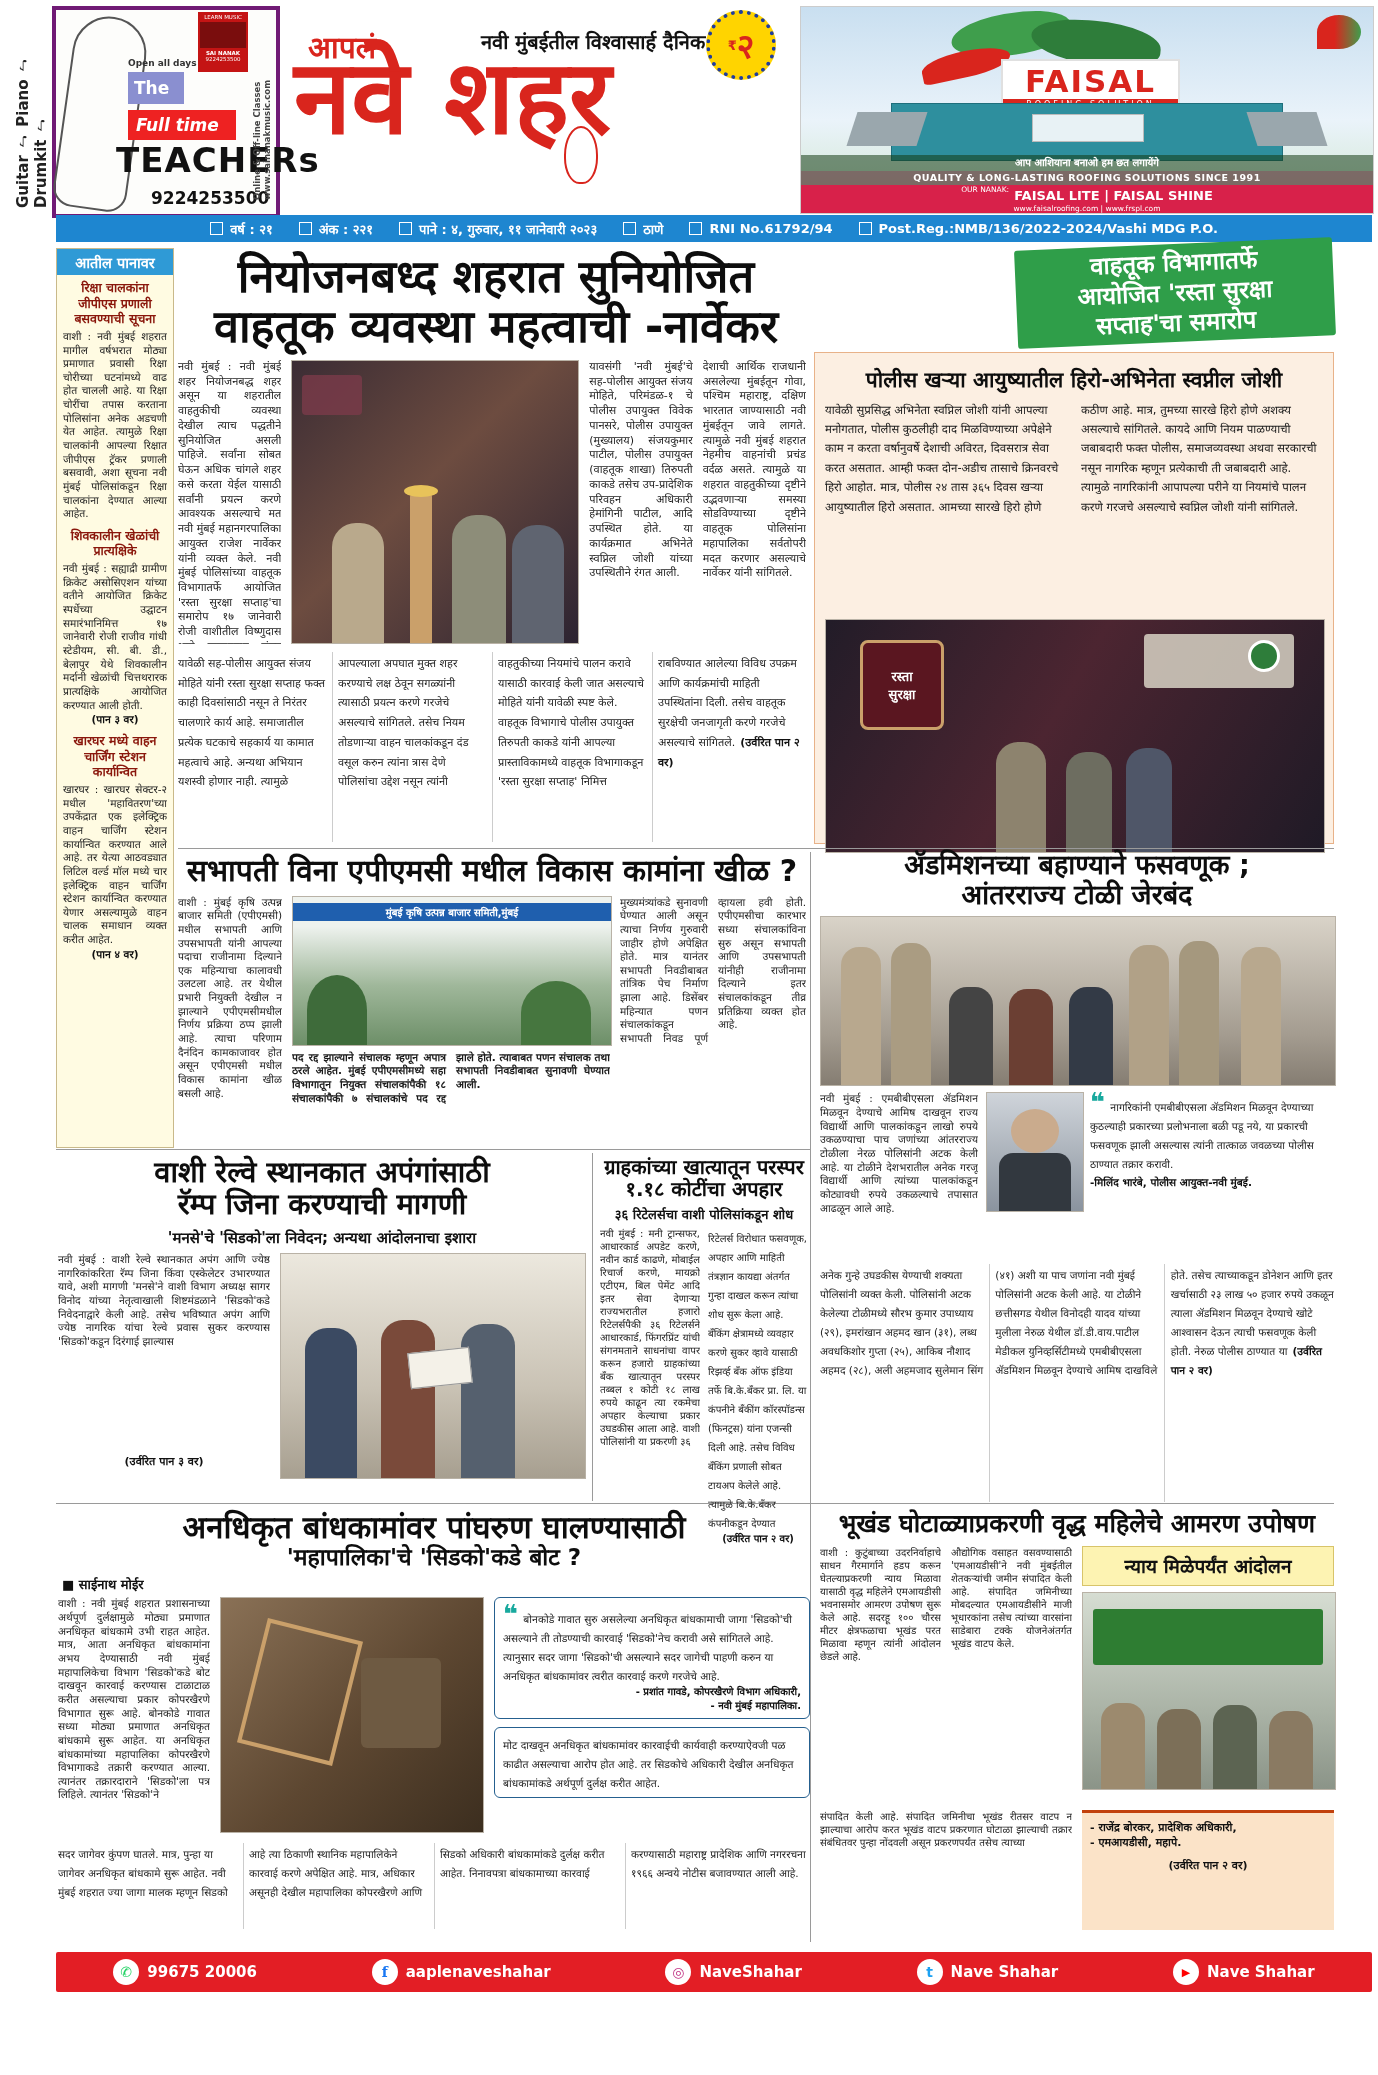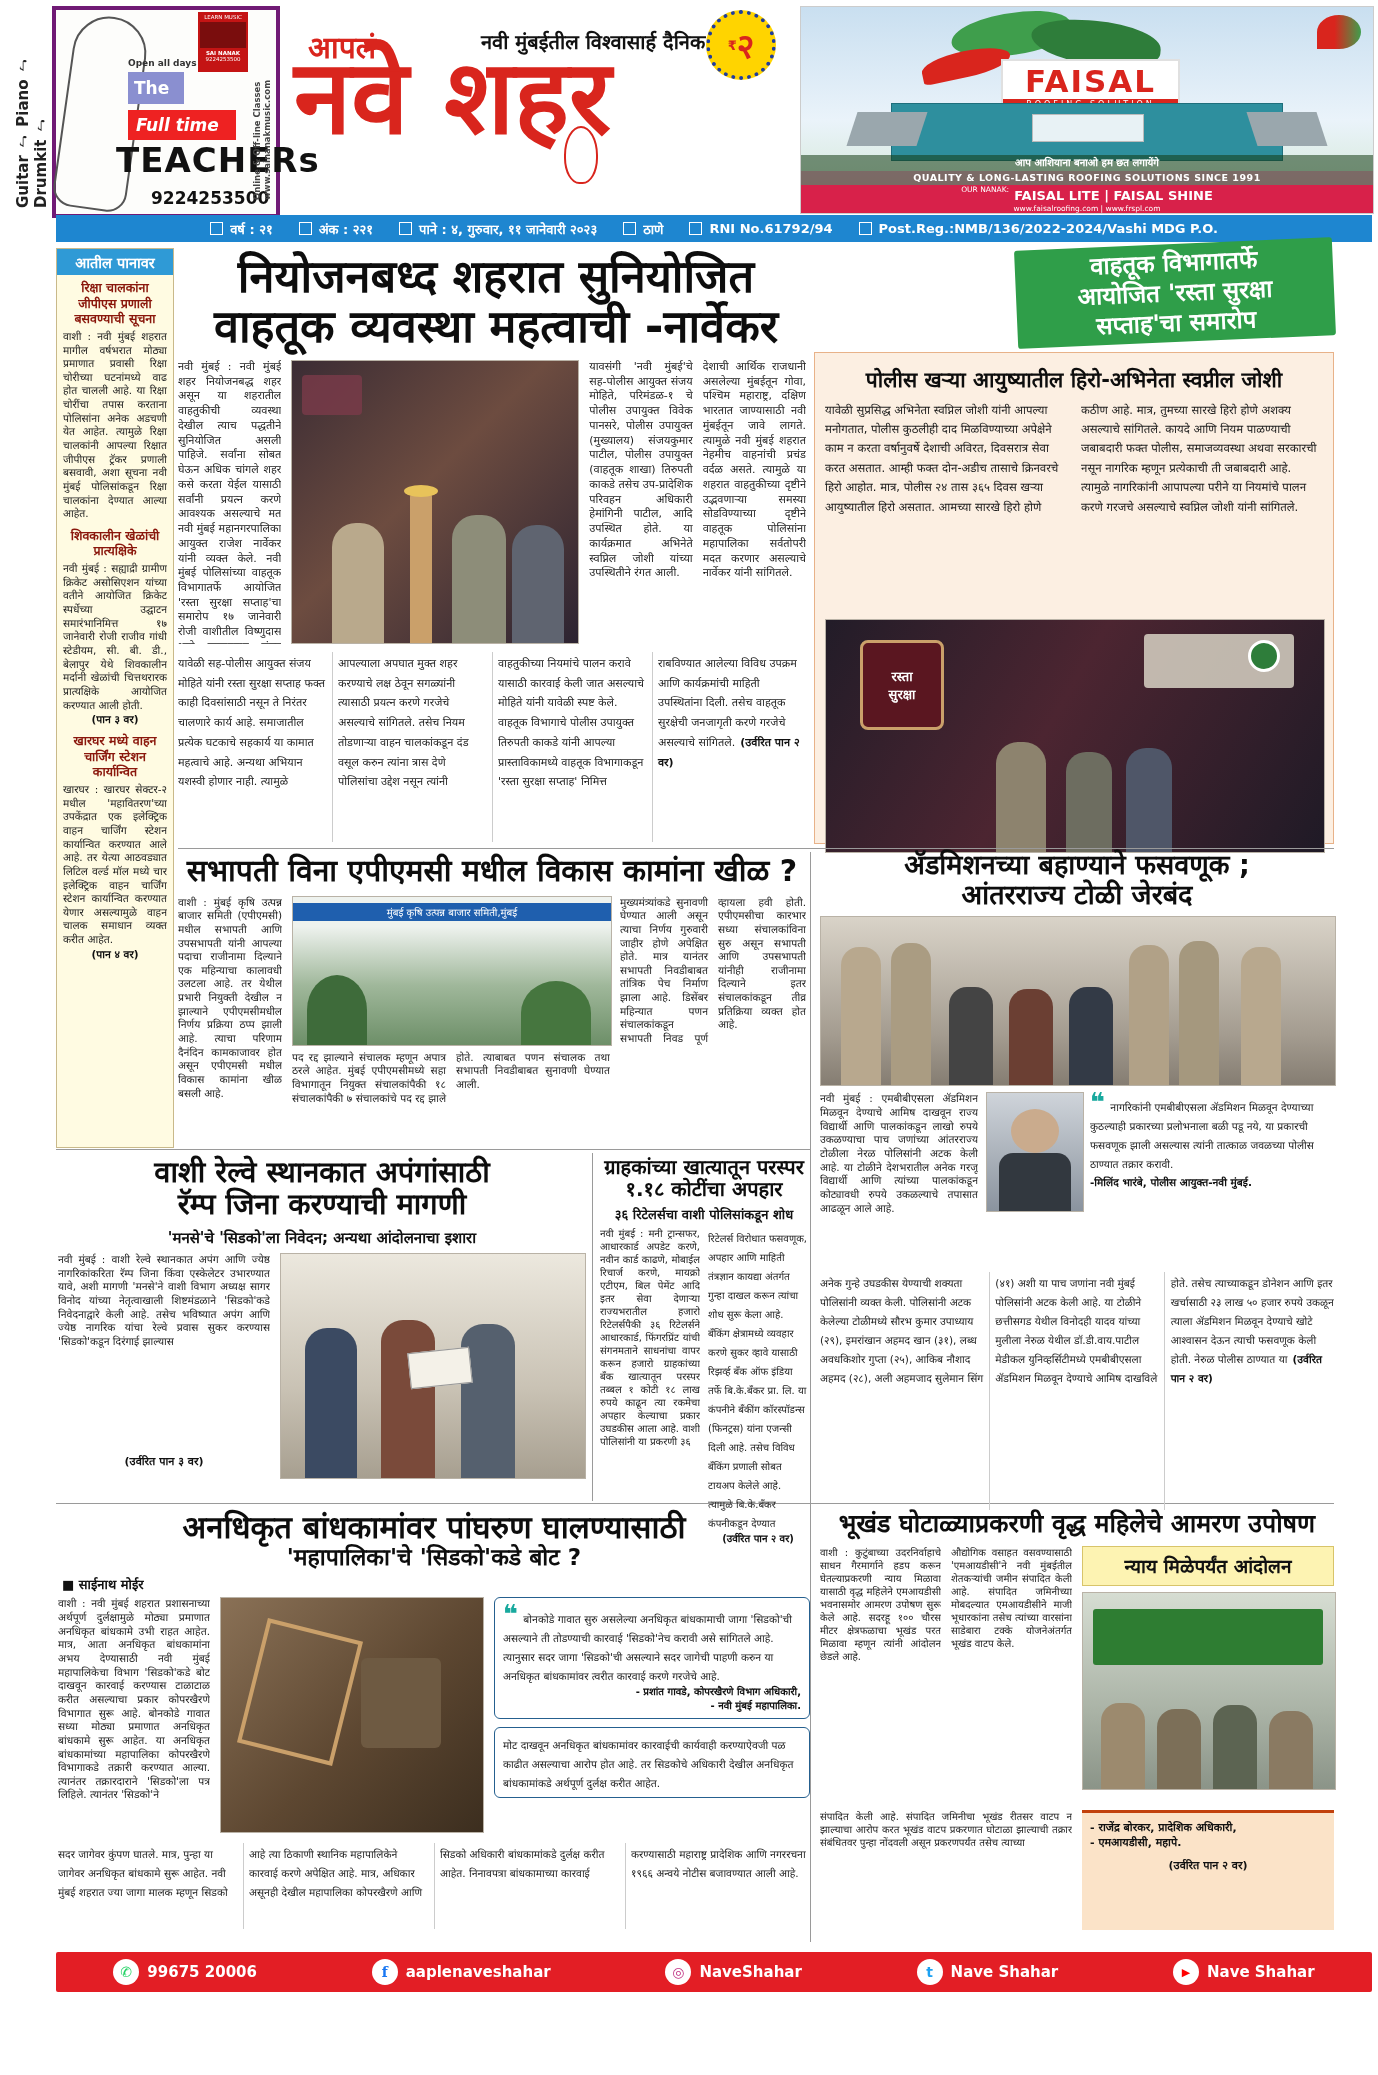--- a/index.html
+++ b/index.html
@@ -179,21 +179,21 @@
   <div class="abs hline" style="left:178px;top:848px;width:1156px;"></div>
   <div class="abs vline" style="left:810px;top:852px;width:1px;height:1090px;"></div>
   <div class="abs hline" style="left:56px;top:1149px;width:754px;"></div>
   <div class="abs hline" style="left:56px;top:1503px;width:1278px;"></div>
   <div class="abs vline" style="left:592px;top:1153px;width:1px;height:348px;"></div>
 
   <div class="abs" style="left:178px;top:854px;width:628px;height:292px;">
     <div class="hl" style="font-size:30px;">सभापती विना एपीएमसी मधील विकास कामांना खीळ ?</div>
     <div style="display:flex;gap:10px;margin-top:8px;height:240px;">
       <div class="bt2" style="width:104px;flex:none;">वाशी : मुंबई कृषि उत्पन्न बाजार समिती (एपीएमसी) मधील सभापती आणि उपसभापती यांनी आपल्या पदाचा राजीनामा दिल्याने एक महिन्याचा कालावधी उलटला आहे. तर येथील प्रभारी नियुक्ती देखील न झाल्याने एपीएमसीमधील निर्णय प्रक्रिया ठप्प झाली आहे. त्याचा परिणाम दैनंदिन कामकाजावर होत असून एपीएमसी मधील विकास कामांना खीळ बसली आहे.</div>
-      <div style="width:318px;flex:none;">
+      <div style="width:318px;flex:none;font-weight:bold;">
         <div class="photo" style="width:100%;height:148px;background:linear-gradient(#eef2ee 20%,#9fb79a 60%,#6d8f68);">
           <div class="cap" style="top:6px;background:#1f5fae;padding:2px 0;font-size:10px;">मुंबई कृषि उत्पन्न बाजार समिती,मुंबई</div>
           <div class="abs" style="left:14px;bottom:0;width:60px;height:70px;background:#3e6b3a;border-radius:50% 50% 0 0;"></div>
           <div class="abs" style="right:20px;bottom:0;width:70px;height:64px;background:#46763f;border-radius:50% 50% 0 0;"></div>
         </div>
         <div class="bt2" style="margin-top:5px;height:80px;column-count:2;column-gap:10px;">पद रद्द झाल्याने संचालक म्हणून अपात्र ठरले आहेत. मुंबई एपीएमसीमध्ये सहा विभागातून नियुक्त संचालकांपैकी १८ संचालकांपैकी ७ संचालकांचे पद रद्द झाले होते. त्याबाबत पणन संचालक तथा सभापती निवडीबाबत सुनावणी घेण्यात आली.</div>
       </div>
       <div class="bt2" style="flex:1;column-count:2;column-gap:10px;">मुख्यमंत्र्यांकडे सुनावणी घेण्यात आली असून त्याचा निर्णय गुरुवारी जाहीर होणे अपेक्षित होते. मात्र यानंतर सभापती निवडीबाबत तांत्रिक पेच निर्माण झाला आहे. डिसेंबर महिन्यात पणन संचालकांकडून सभापती निवड पूर्ण व्हायला हवी होती. एपीएमसीचा कारभार सध्या संचालकांविना सुरु असून सभापती आणि उपसभापती यांनीही राजीनामा दिल्याने इतर संचालकांकडून तीव्र प्रतिक्रिया व्यक्त होत आहे.</div>
     </div>
   </div>
@@ -218,21 +218,21 @@
           <div class="abs" style="left:24px;top:16px;width:48px;height:44px;background:#caab8d;border-radius:50%;"></div>
           <div class="abs" style="left:12px;top:60px;width:72px;height:58px;background:#32383f;border-radius:14px 14px 0 0;"></div>
         </div>
       </div>
       <div style="flex:1;">
         <span class="qmark">❝</span>
         <span class="bt2">नागरिकांनी एमबीबीएसला ॲडमिशन मिळवून देण्याच्या कुठल्याही प्रकारच्या प्रलोभनाला बळी पडू नये, या प्रकारची फसवणूक झाली असल्यास त्यांनी तात्काळ जवळच्या पोलीस ठाण्यात तक्रार करावी.</span>
         <div class="ref" style="font-size:10.5px;margin-top:3px;">-मिलिंद भारंबे, पोलीस आयुक्त-नवी मुंबई.</div>
       </div>
     </div>
-    <div style="column-count:3;column-gap:12px;column-rule:1px solid #ccc;height:238px;margin-top:14px;overflow:hidden;">
+    <div style="column-count:3;column-gap:12px;column-rule:1px solid #ccc;height:238px;margin-top:6px;overflow:hidden;">
       <span class="bt2">अनेक गुन्हे उघडकीस येण्याची शक्यता पोलिसांनी व्यक्त केली. पोलिसांनी अटक केलेल्या टोळीमध्ये सौरभ कुमार उपाध्याय (२९), इमरांखान अहमद खान (३१), लब्ध अवधकिशोर गुप्ता (२५), आकिब नौशाद अहमद (२८), अली अहमजाद सुलेमान सिंग (४१) अशी या पाच जणांना नवी मुंबई पोलिसांनी अटक केली आहे. या टोळीने छत्तीसगड येथील विनोदही यादव यांच्या मुलीला नेरुळ येथील डॉ.डी.वाय.पाटील मेडीकल युनिव्हर्सिटीमध्ये एमबीबीएसला ॲडमिशन मिळवून देण्याचे आमिष दाखविले होते. तसेच त्याच्याकडून डोनेशन आणि इतर खर्चासाठी २३ लाख ५० हजार रुपये उकळून त्याला ॲडमिशन मिळवून देण्याचे खोटे आश्वासन देऊन त्याची फसवणूक केली होती. नेरुळ पोलीस ठाण्यात या</span>
       <span class="ref" style="font-size:10.5px;">(उर्वरित पान २ वर)</span>
     </div>
   </div>
 
   <div class="abs" style="left:58px;top:1156px;width:528px;height:342px;">
     <div class="hl" style="font-size:29px;">वाशी रेल्वे स्थानकात अपंगांसाठी</div>
     <div class="hl" style="font-size:29px;">रॅम्प जिना करण्याची मागणी</div>
     <div class="subhead" style="font-size:15px;margin:6px 0;">'मनसे'चे 'सिडको'ला निवेदन; अन्यथा आंदोलनाचा इशारा</div>
     <div style="display:flex;gap:10px;height:228px;">

